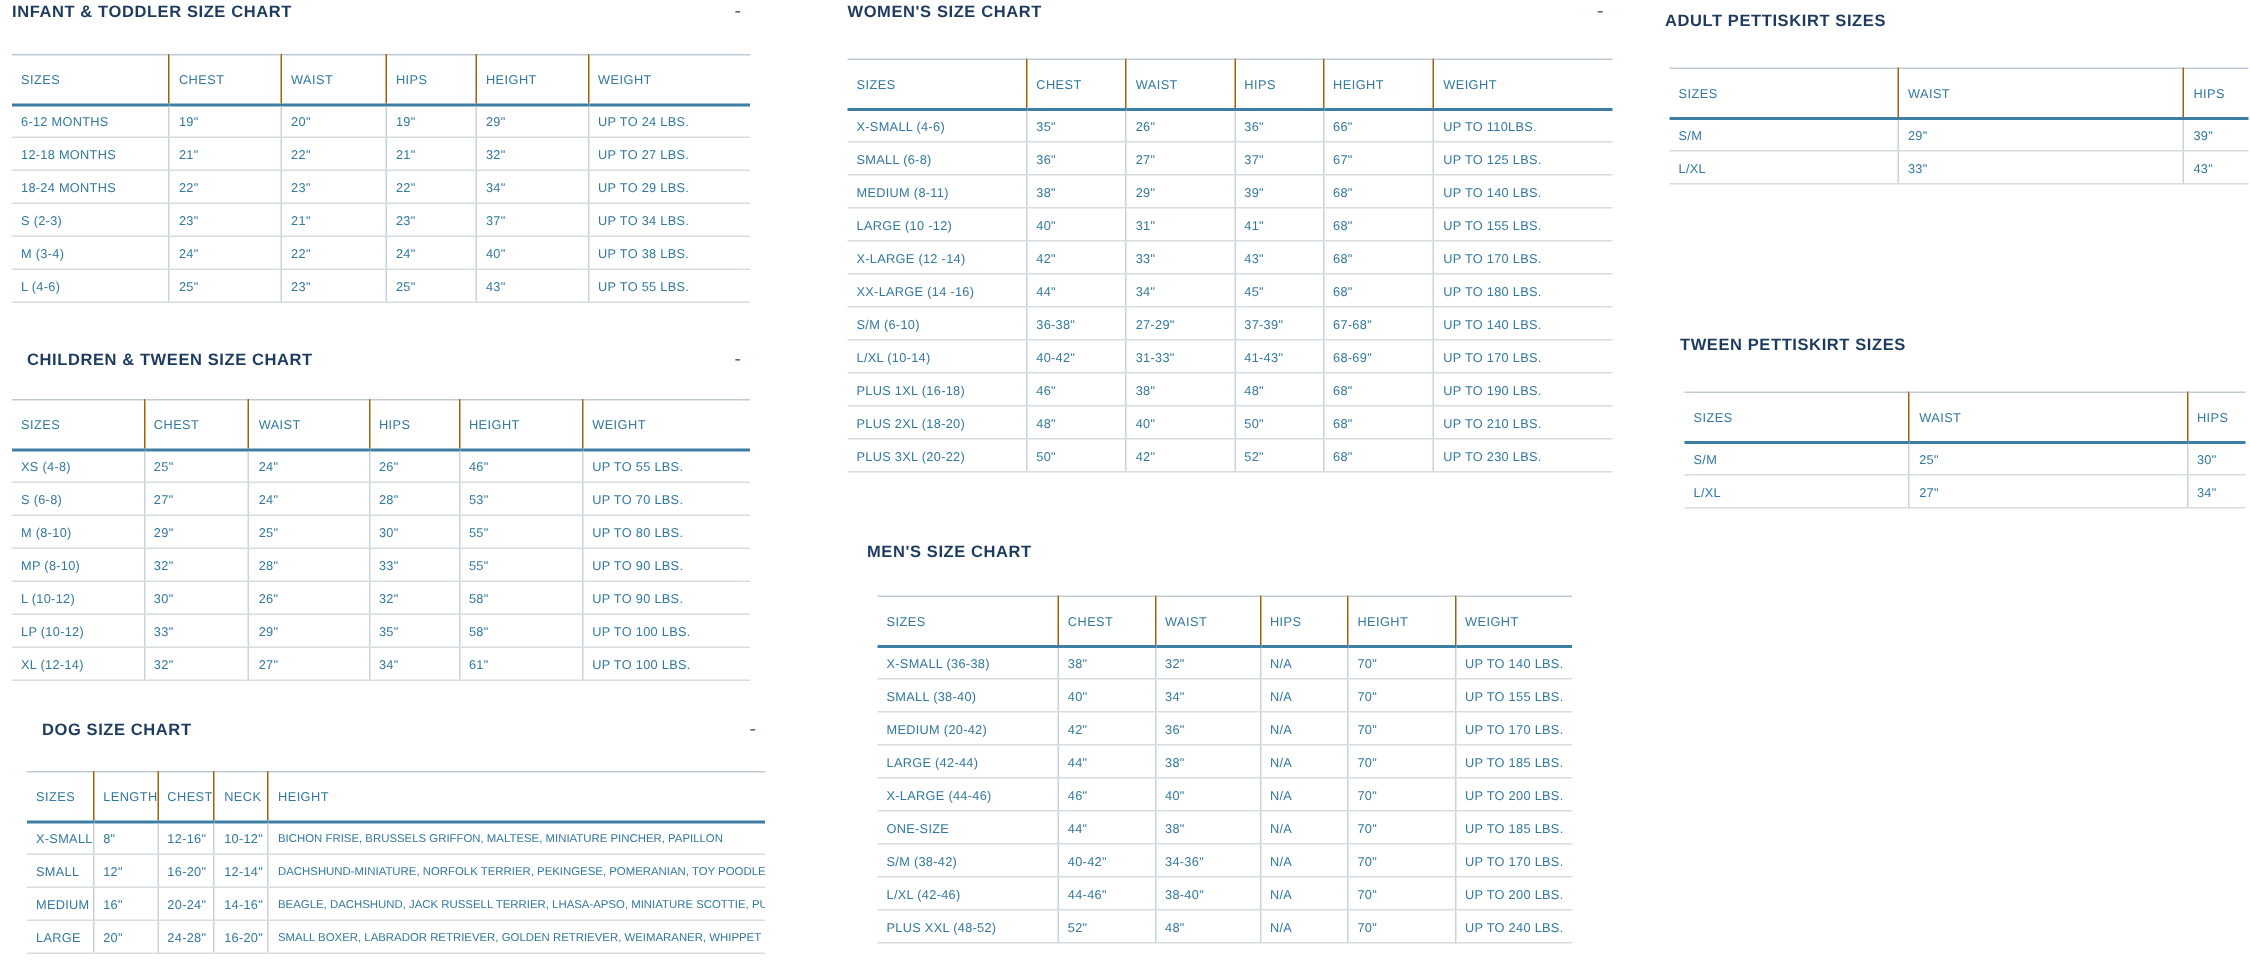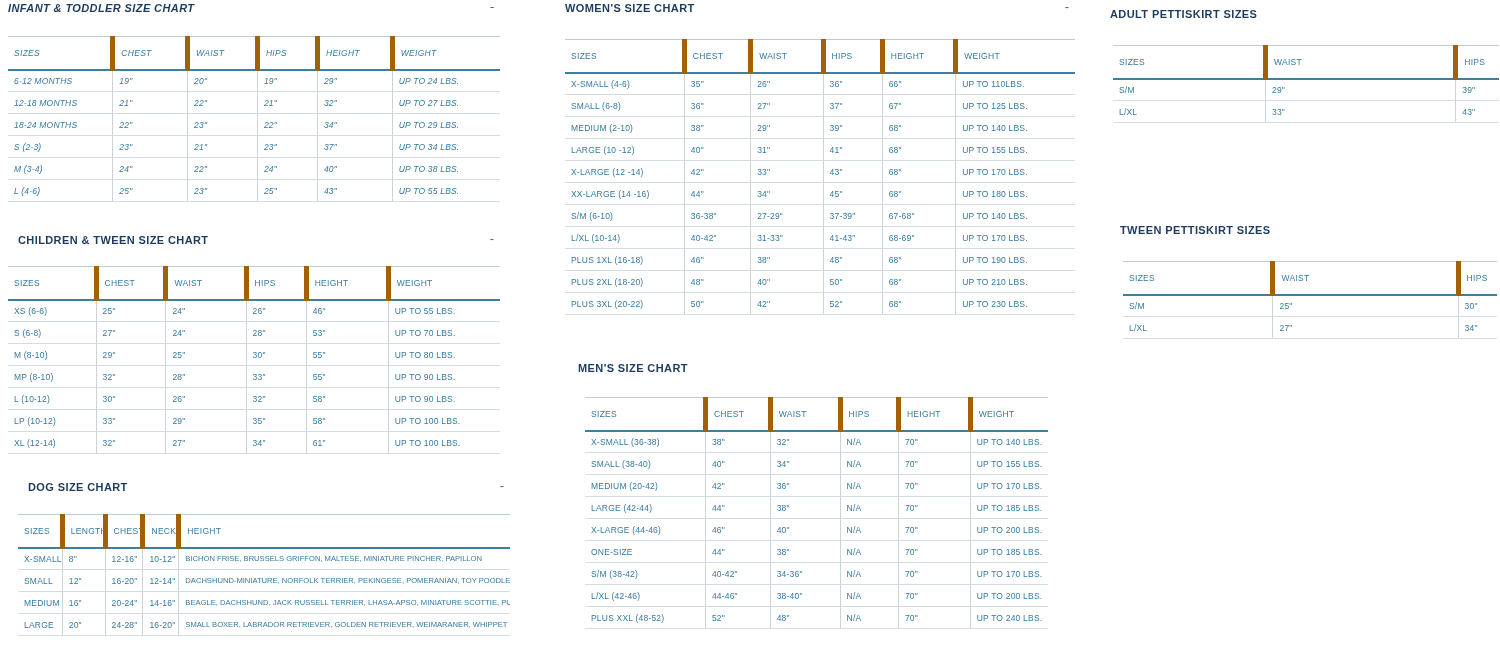--- a/index.html
+++ b/index.html
@@ -20,34 +20,34 @@
     margin-right:6px;user-select:none;
   }
   .tbl{width:100%;}
   table.size-table{
     border-collapse:collapse;width:100%;table-layout:fixed;
     border-top:1px solid #bfcbd4;
   }
   .size-table th{
     height:33px;font-weight:normal;text-align:left;color:#33799f;
     font-size:8.5px;letter-spacing:.3px;padding:0 4px 0 6px;
-    border-bottom:2px solid #3f7ea3;border-right:5px solid #a16207;
+    border-bottom:2px solid #3f7ea3;border-right:1px solid #a16207;
     vertical-align:middle;white-space:nowrap;overflow:hidden;
   }
   .size-table th:last-child{border-right:none;}
   .size-table td{
     height:22px;color:#33799f;font-size:8.5px;letter-spacing:.2px;
     padding:0 4px 0 6px;border-bottom:1px solid #d5dde2;
     border-right:1px solid #c9d3da;vertical-align:middle;
     white-space:nowrap;overflow:hidden;
   }
   .size-table td:last-child{border-right:none;}
 
   
-  #sec-infant{left:8px;top:2px;width:492px;font-style:italic;}
+  #sec-infant{left:8px;top:2px;width:492px;}
   #sec-infant .tbl{margin-top:22px;}
   #sec-women{left:565px;top:2px;width:510px;}
   #sec-women .tbl{margin-top:25px;}
   #sec-adult{left:1110px;top:8px;width:389px;}
   #sec-adult .tbl{margin-top:25px;margin-left:3px;width:386px;}
   #sec-children{left:8px;top:234px;width:492px;}
   #sec-children .title{padding-left:10px;}
   #sec-children .tbl{margin-top:20px;}
   #sec-tween{left:1120px;top:200px;width:377px;margin-top:24px;}
   #sec-tween .tbl{margin-top:25px;margin-left:3px;width:374px;}
@@ -205,21 +205,21 @@
               <th>SIZES</th>
               <th>CHEST</th>
               <th>WAIST</th>
               <th>HIPS</th>
               <th>HEIGHT</th>
               <th>WEIGHT</th>
             </tr>
           </thead>
           <tbody>
             <tr>
-              <td>XS (6-6)</td>
+              <td>XS (4-8)</td>
               <td>25"</td>
               <td>24"</td>
               <td>26"</td>
               <td>46"</td>
               <td>UP TO 55 LBS.</td>
             </tr>
             <tr>
               <td>S (6-8)</td>
               <td>27"</td>
               <td>24"</td>
@@ -365,21 +365,21 @@
             </tr>
             <tr>
               <td>SMALL (6-8)</td>
               <td>36"</td>
               <td>27"</td>
               <td>37"</td>
               <td>67"</td>
               <td>UP TO 125 LBS.</td>
             </tr>
             <tr>
-              <td>MEDIUM (2-10)</td>
+              <td>MEDIUM (8-11)</td>
               <td>38"</td>
               <td>29"</td>
               <td>39"</td>
               <td>68"</td>
               <td>UP TO 140 LBS.</td>
             </tr>
             <tr>
               <td>LARGE (10 -12)</td>
               <td>40"</td>
               <td>31"</td>

